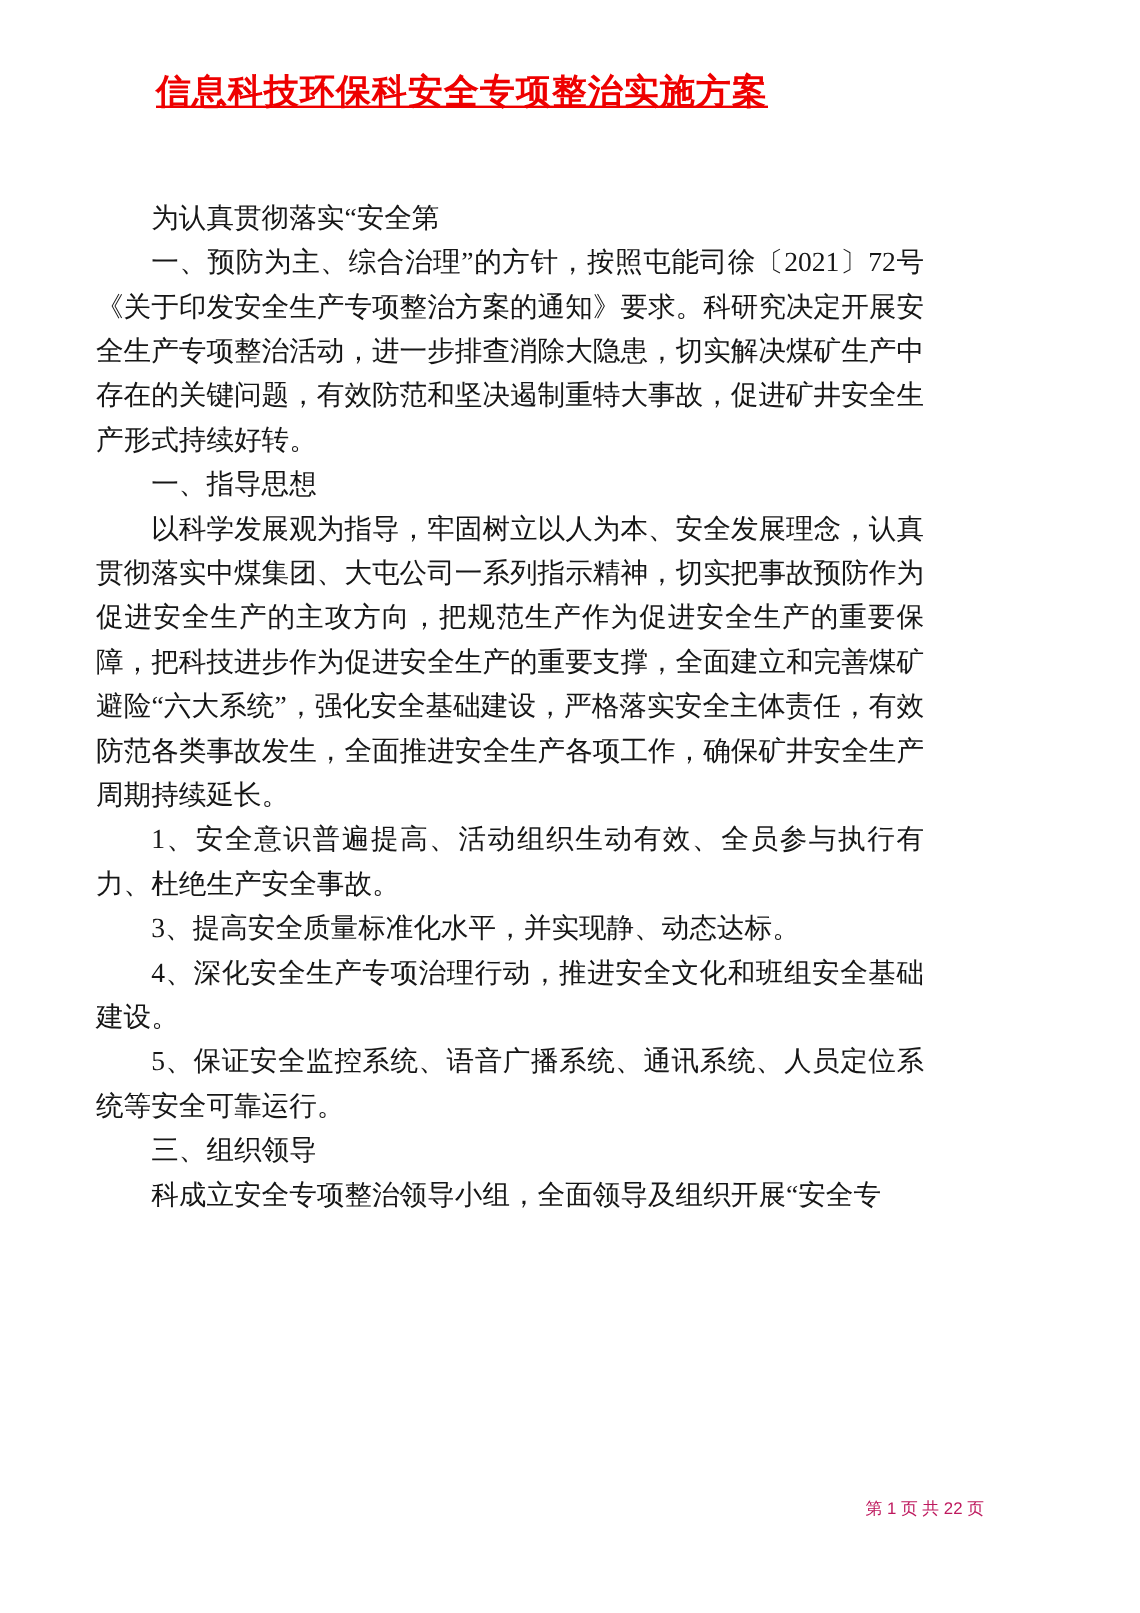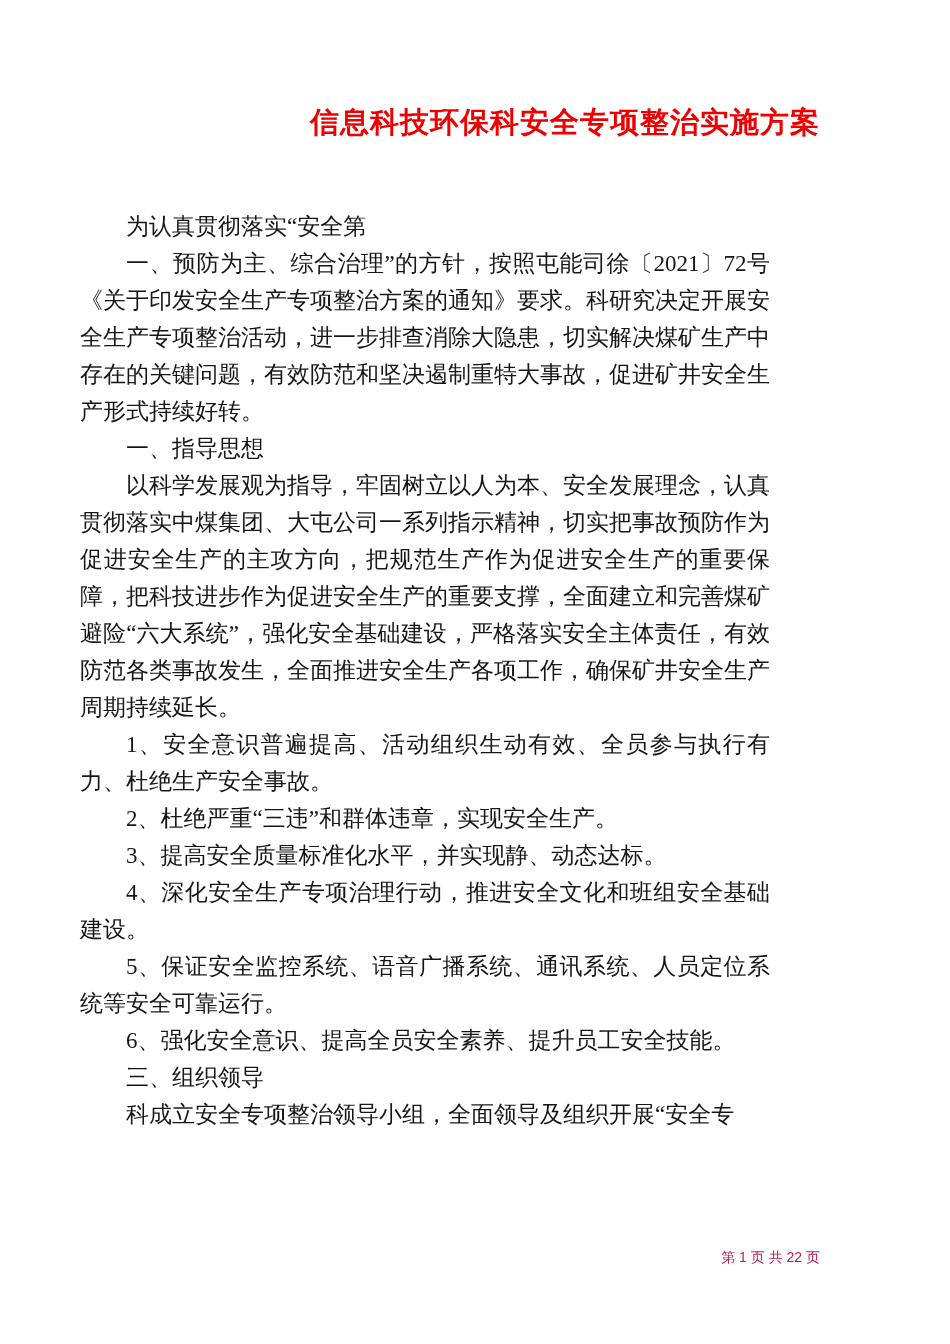--- a/index.html
+++ b/index.html
@@ -11,27 +11,28 @@
     position: relative;
     width: 950px;
     height: 1344px;
     background: #ffffff;
     overflow: hidden;
     font-family: "Liberation Serif", "DejaVu Serif", serif;
     color: #161616;
     box-sizing: border-box;
   }
   .doc-title {
-    margin: 100px 130px 64px 130px;
-    text-align: right;
+    margin: 55px 130px 64px 130px;
+    text-align: left;
     font-size: 29px;
     line-height: 44px;
     font-weight: bold;
     color: #ee0000;
     letter-spacing: 1px;
+    text-decoration: underline;
   }
   .doc-body {
     margin: 0 80px;
     width: 690px;
   }
   .para {
     margin: 0;
     font-size: 23px;
     line-height: 37px;
     text-align: justify;
@@ -55,24 +56,22 @@
 <div class="page">
 
   <h1 class="doc-title" style="color: rgb(238, 0, 0);">信息科技环保科安全专项整治实施方案</h1>
 
   <div class="doc-body">
       <p class="para">为认真贯彻落实“安全第</p>
       <p class="para">一、预防为主、综合治理”的方针，按照屯能司徐〔2021〕72号《关于印发安全生产专项整治方案的通知》要求。科研究决定开展安全生产专项整治活动，进一步排查消除大隐患，切实解决煤矿生产中存在的关键问题，有效防范和坚决遏制重特大事故，促进矿井安全生产形式持续好转。</p>
       <p class="para">一、指导思想</p>
       <p class="para">以科学发展观为指导，牢固树立以人为本、安全发展理念，认真贯彻落实中煤集团、大屯公司一系列指示精神，切实把事故预防作为促进安全生产的主攻方向，把规范生产作为促进安全生产的重要保障，把科技进步作为促进安全生产的重要支撑，全面建立和完善煤矿避险“六大系统”，强化安全基础建设，严格落实安全主体责任，有效防范各类事故发生，全面推进安全生产各项工作，确保矿井安全生产周期持续延长。</p>
       <p class="para">1、安全意识普遍提高、活动组织生动有效、全员参与执行有力、杜绝生产安全事故。</p>
-      <p class="para">2、杜绝严重“三违”和群体违章，实现安全生产。</p>
       <p class="para">3、提高安全质量标准化水平，并实现静、动态达标。</p>
       <p class="para">4、深化安全生产专项治理行动，推进安全文化和班组安全基础建设。</p>
       <p class="para">5、保证安全监控系统、语音广播系统、通讯系统、人员定位系统等安全可靠运行。</p>
-      <p class="para">6、强化安全意识、提高全员安全素养、提升员工安全技能。</p>
       <p class="para">三、组织领导</p>
       <p class="para">科成立安全专项整治领导小组，全面领导及组织开展“安全专</p>
     </div>
 
   <div class="page-footer">第 1 页 共 22 页</div>
 
 </div>
 
 </body></html>

